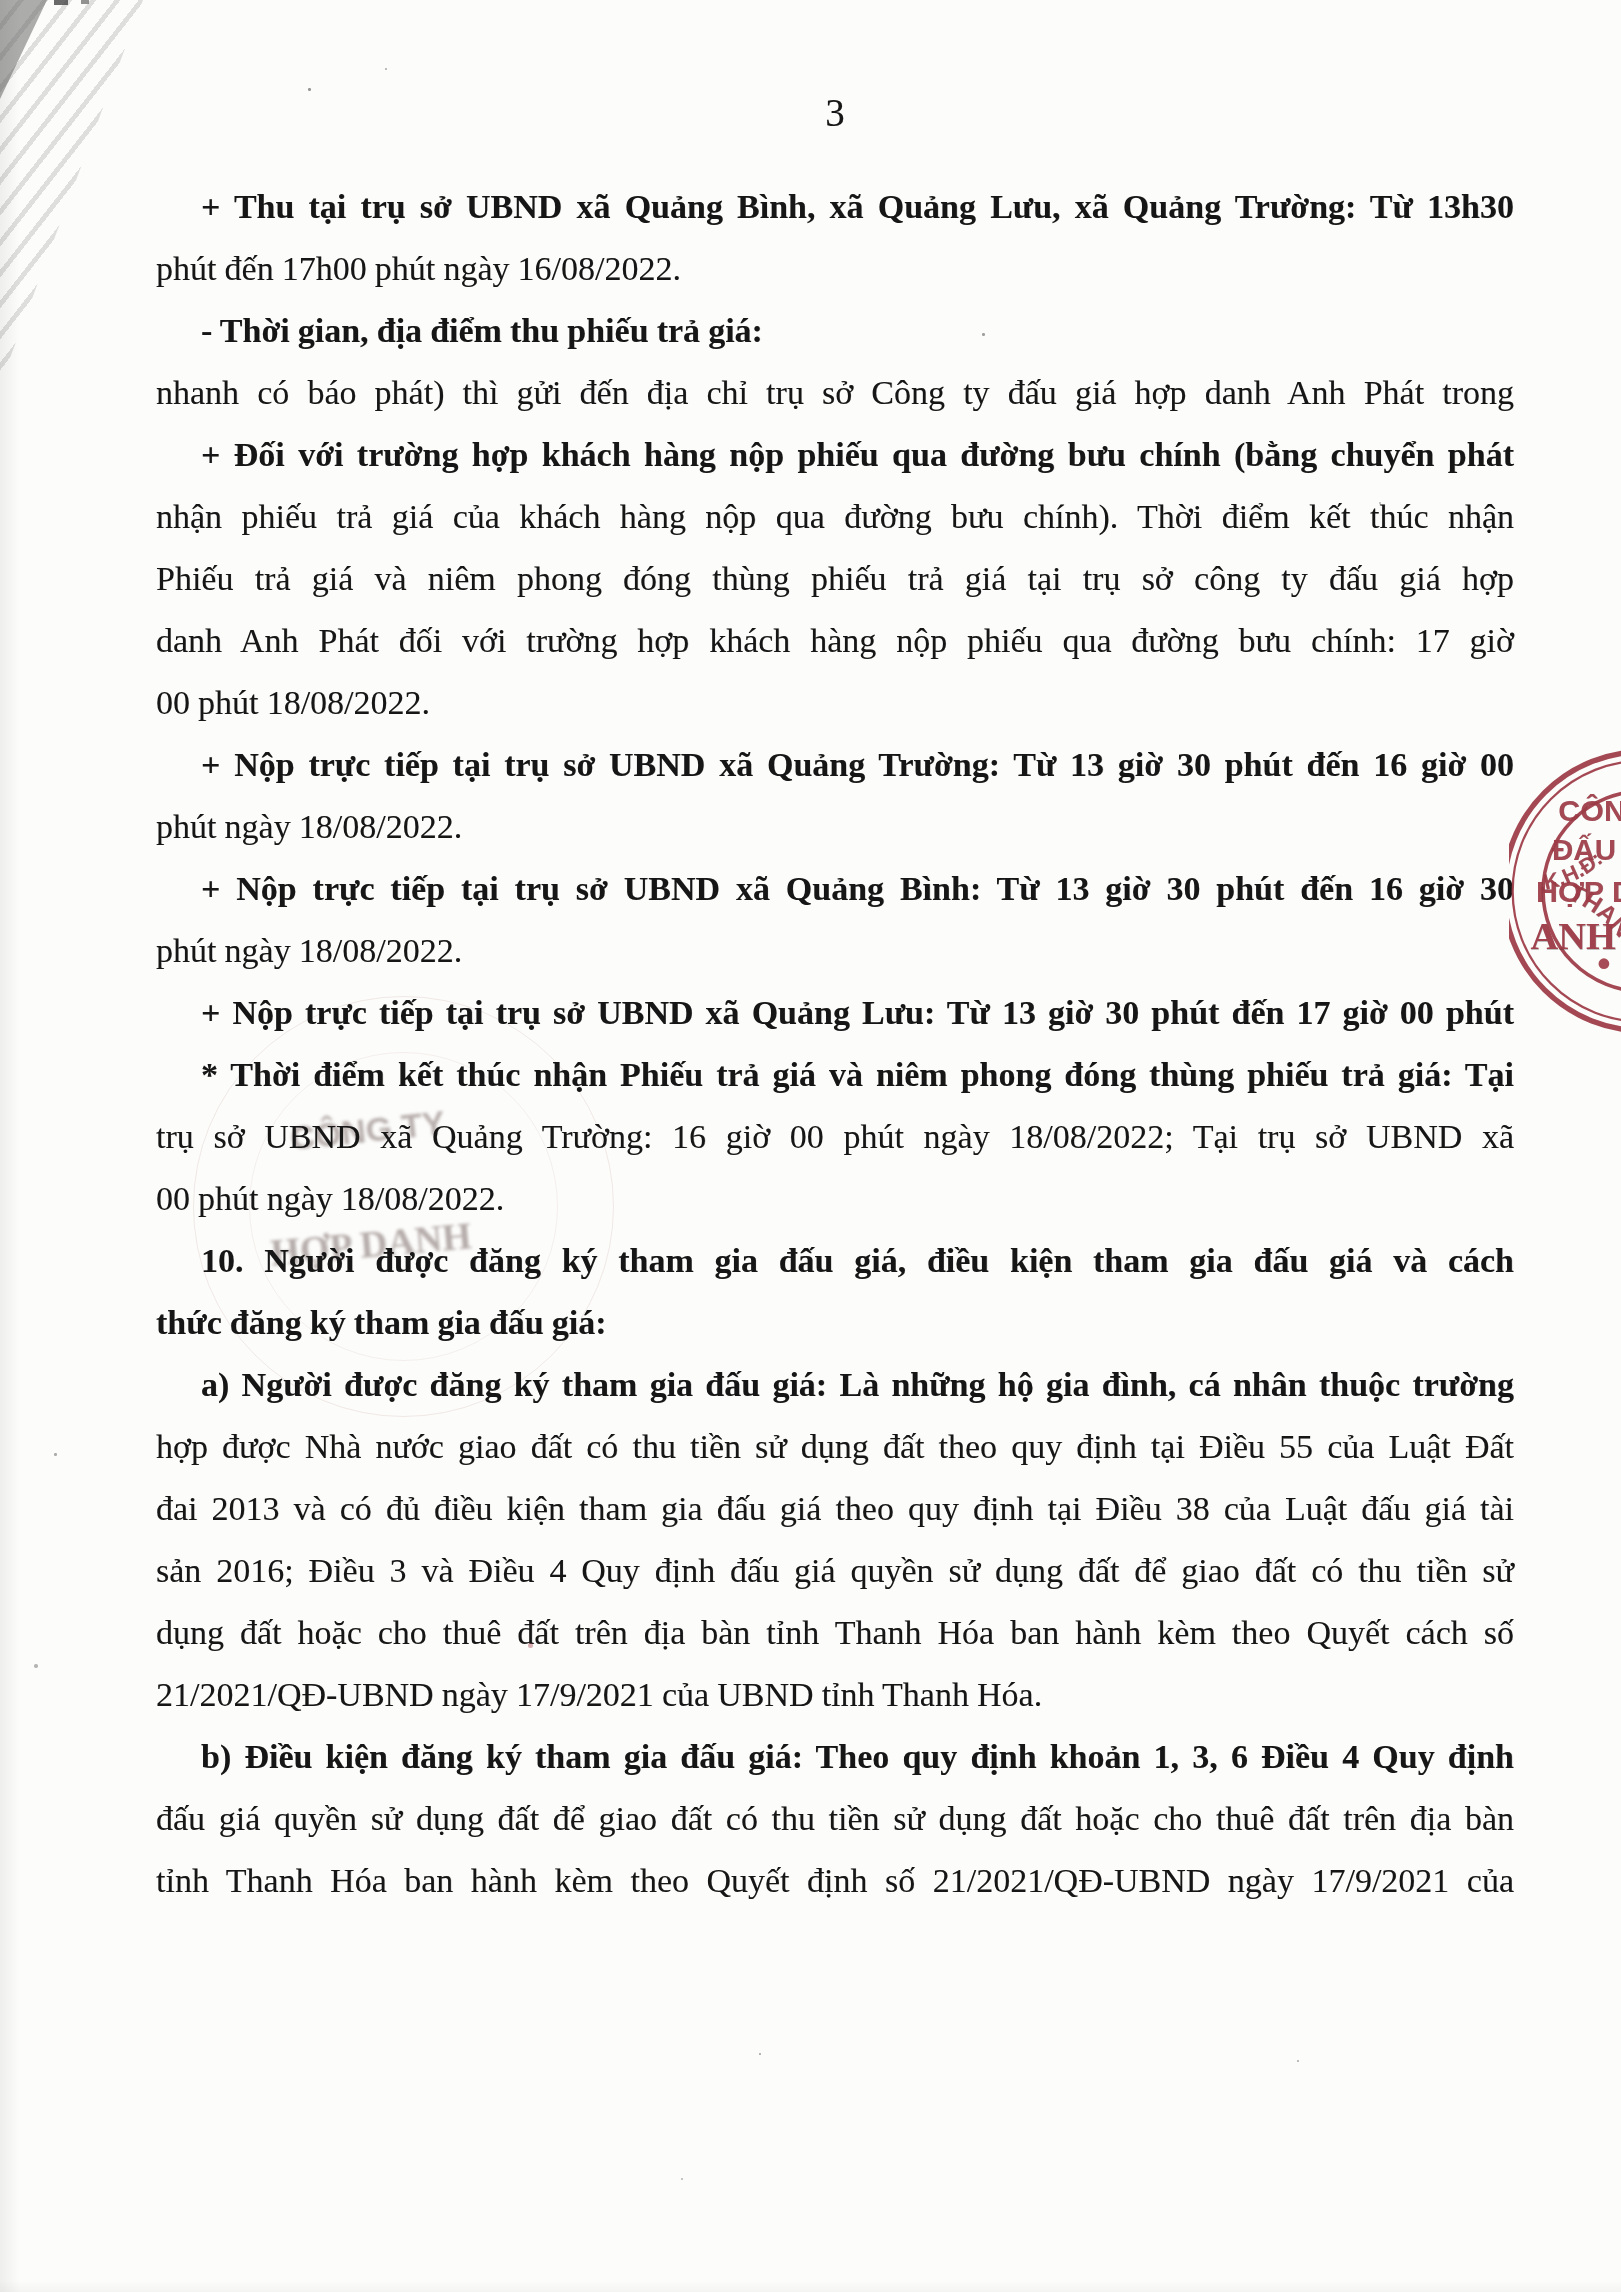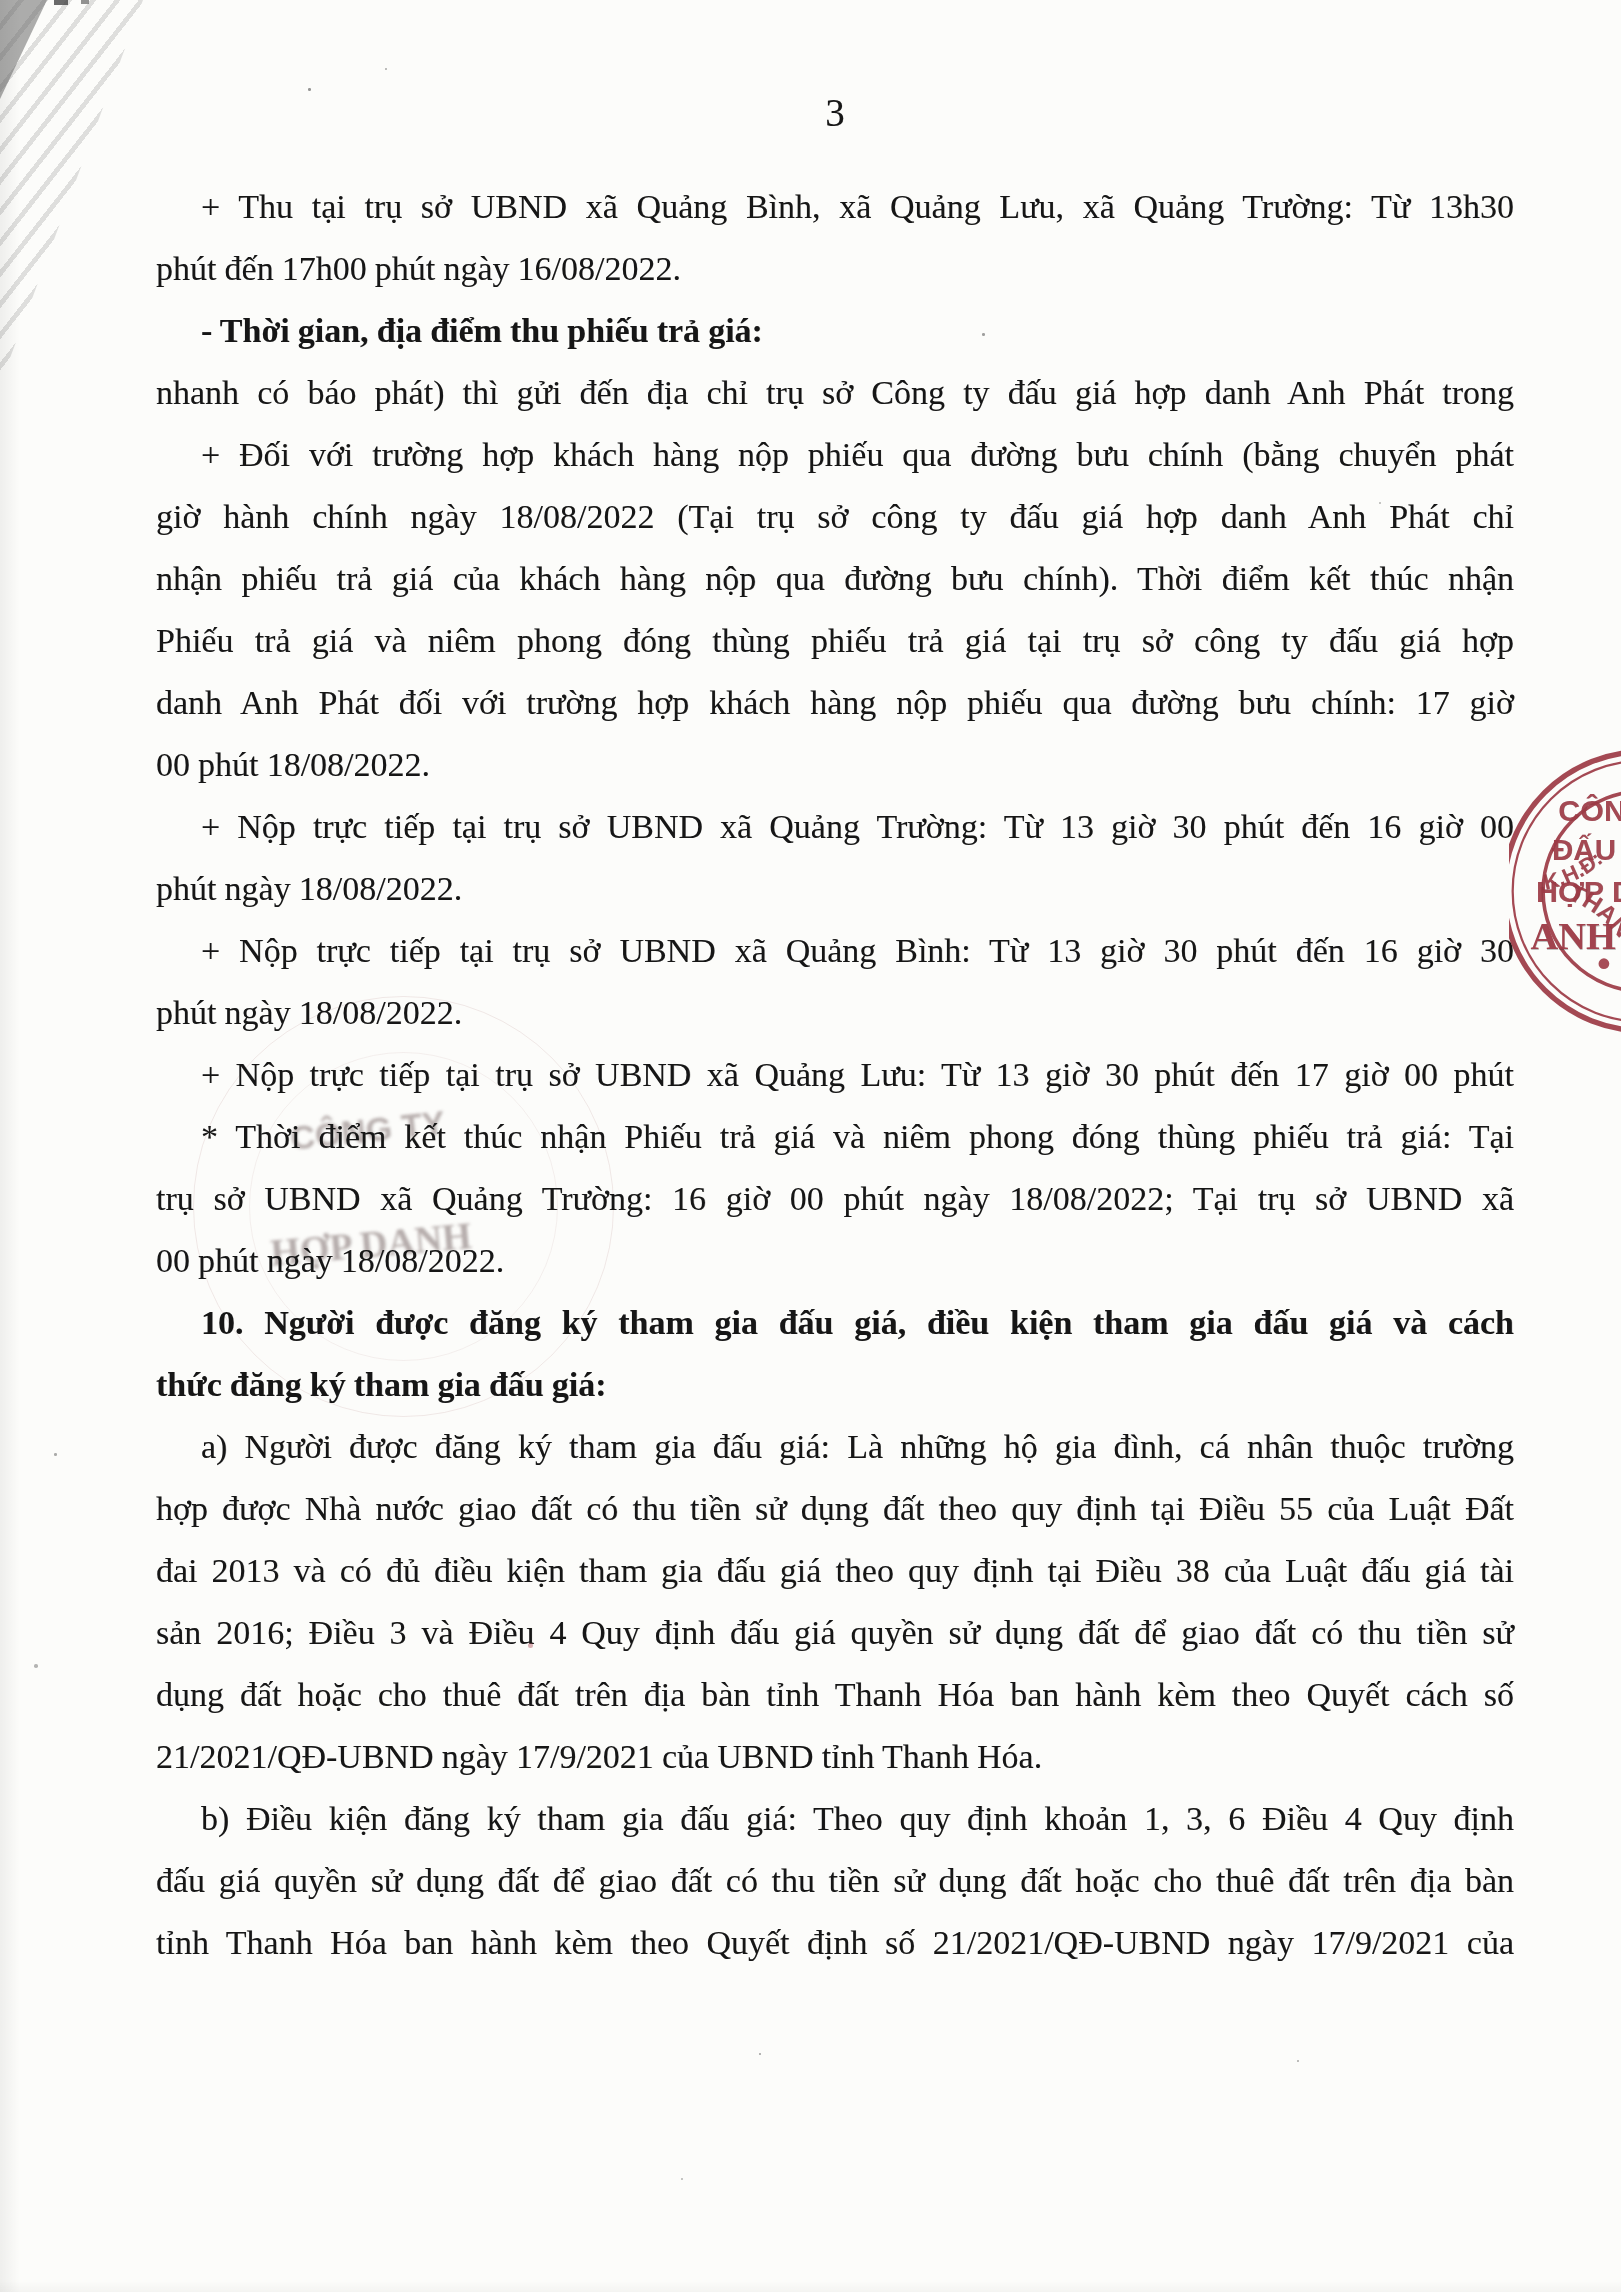--- a/index.html
+++ b/index.html
@@ -30,21 +30,21 @@
   }
   .body{
     position:absolute;left:156px;top:176px;width:1358px;
     font-size:34px;word-spacing:-0.4px;
   }
   .ln{
     height:62px;line-height:62px;
     text-align:justify;text-align-last:justify;
   }
   .ln.last{text-align-last:left;}
-  .ln.first{padding-left:45px;}
+  .ln.first{padding-left:45px;font-weight:bold;}
   .para.bold .ln{font-weight:bold;}
   
   .stamp-svg{position:absolute;left:1509px;top:724px;}
   .stamp-sans{font-family:"Liberation Sans",sans-serif;font-weight:bold;}
   .stamp-serif{font-family:"Liberation Serif",serif;font-weight:bold;}
   
   .ghost{position:absolute;left:193px;top:996px;width:421px;height:421px;pointer-events:none;}
   .ghost .g-outer{position:absolute;inset:0;border:1.8px solid rgba(155,95,95,.13);border-radius:50%;}
   .ghost .g-inner{position:absolute;inset:56px;border:1.8px solid rgba(155,95,95,.09);border-radius:50%;}
   .ghost .g-t1{position:absolute;left:97px;top:115px;font-family:"Liberation Sans",sans-serif;
@@ -78,21 +78,20 @@
       <div class="para">
         <div class="ln first">+ Thu tại trụ sở UBND xã Quảng Bình, xã Quảng Lưu, xã Quảng Trường: Từ 13h30</div>
         <div class="ln last">phút đến 17h00 phút ngày 16/08/2022.</div>
       </div>
       <div class="para bold">
         <div class="ln first last">- Thời gian, địa điểm thu phiếu trả giá:</div>
       </div>
       <div class="para">
         <div class="ln">nhanh có báo phát) thì gửi đến địa chỉ trụ sở Công ty đấu giá hợp danh Anh Phát trong</div>
         <div class="ln first">+ Đối với trường hợp khách hàng nộp phiếu qua đường bưu chính (bằng chuyển phát</div>
-        <div class="ln">giờ hành chính ngày 18/08/2022 (Tại trụ sở công ty đấu giá hợp danh Anh Phát chỉ</div>
         <div class="ln">nhận phiếu trả giá của khách hàng nộp qua đường bưu chính). Thời điểm kết thúc nhận</div>
         <div class="ln">Phiếu trả giá và niêm phong đóng thùng phiếu trả giá tại trụ sở công ty đấu giá hợp</div>
         <div class="ln">danh Anh Phát đối với trường hợp khách hàng nộp phiếu qua đường bưu chính: 17 giờ</div>
         <div class="ln last">00 phút 18/08/2022.</div>
       </div>
       <div class="para">
         <div class="ln first">+ Nộp trực tiếp tại trụ sở UBND xã Quảng Trường: Từ 13 giờ 30 phút đến 16 giờ 00</div>
         <div class="ln last">phút ngày 18/08/2022.</div>
       </div>
       <div class="para">

